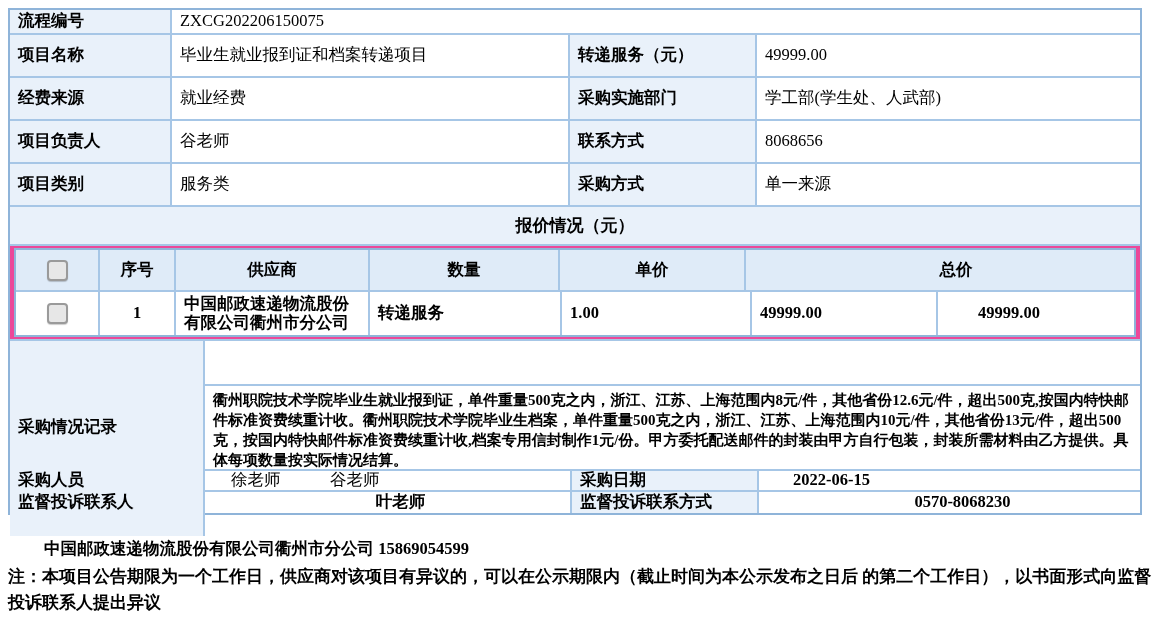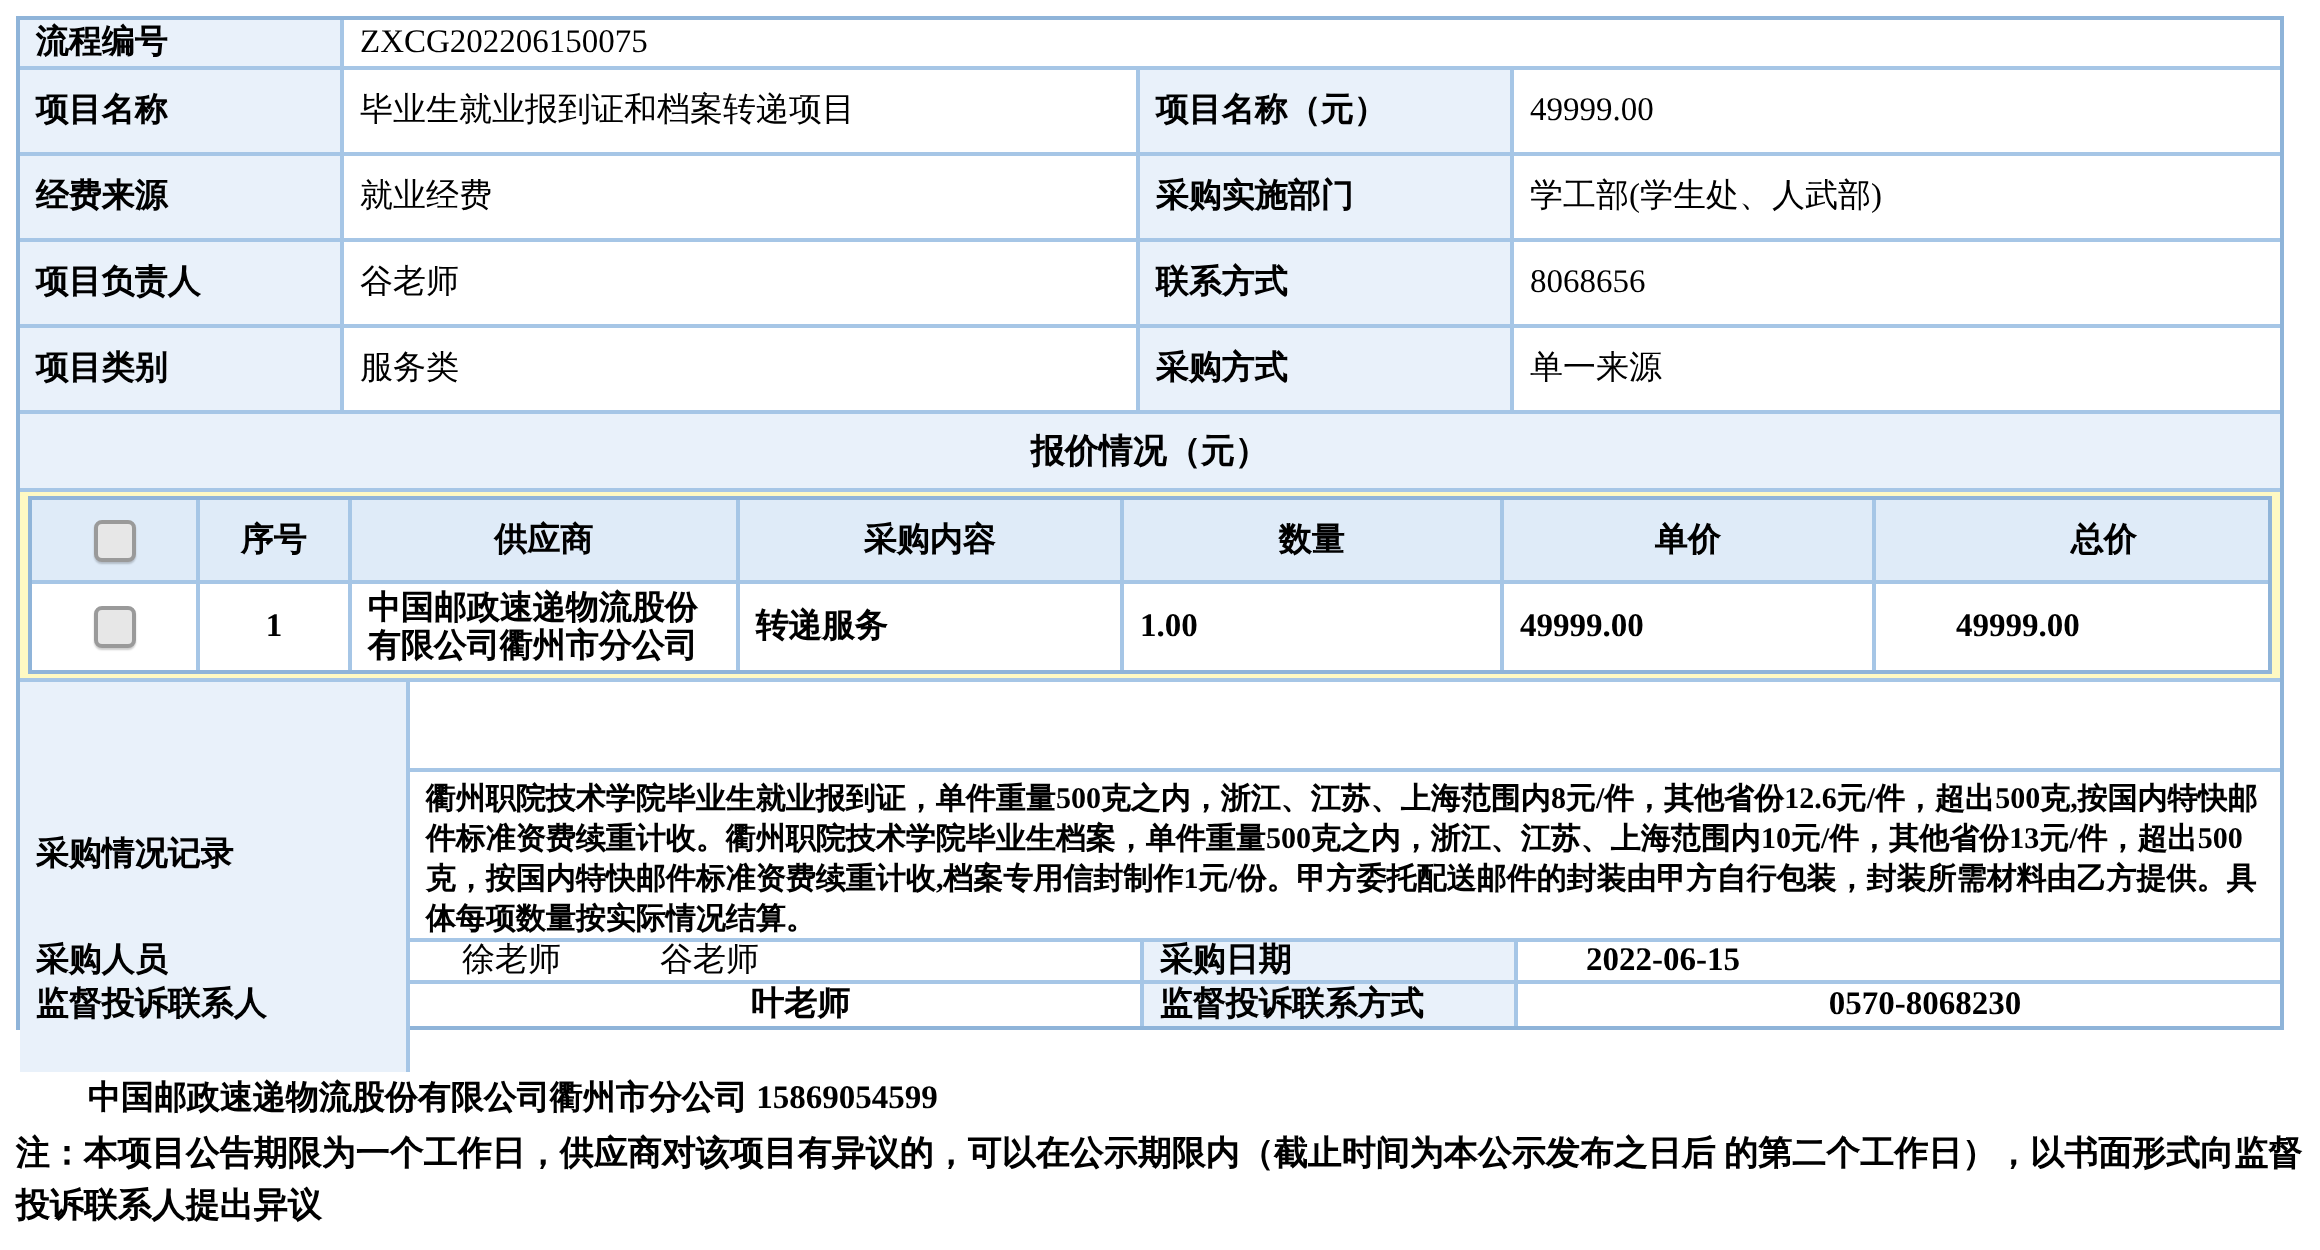--- a/index.html
+++ b/index.html
@@ -14,21 +14,21 @@
   .val{background:#fff;font-weight:normal;}
   .w-lbl1{width:162px;flex:0 0 162px;}
   .w-val1{width:398px;flex:0 0 398px;}
   .w-lbl2{width:187px;flex:0 0 187px;}
   .flex1{flex:1 1 auto;}
   .w-lblB{width:195px;flex:0 0 195px;}
   .w-valB{width:367px;flex:0 0 367px;}
   .h40{height:25px;} .h43{height:43px;} .h45{height:45px;flex-direction:column;} .h85{height:85px;} .h38{height:21px;}
   .title-row{height:37px;background:#E9F1FA;display:flex;align-items:center;justify-content:center;
     font-weight:bold;font-size:17px;border-bottom:2px solid #A6C6E6;}
-  .quote-wrap{padding:2px 4px;background:#fef9c3;border-bottom:2px solid #A6C6E6;}
+  .quote-wrap{padding:2px 4px;background:#ec4899;border-bottom:2px solid #A6C6E6;}
   .qtable{border:2px solid #8FB4D9;box-sizing:border-box;}
   .qrow{display:flex;box-sizing:border-box;}
   .qhead{height:42px;background:#DFEBF8;border-bottom:2px solid #A6C6E6;font-weight:bold;}
   .qdata{height:43px;background:#fff;font-weight:bold;}
   .qcell{display:flex;align-items:center;box-sizing:border-box;border-right:2px solid #A6C6E6;
     padding:2px 8px;font-size:16.5px;line-height:1.15;}
   .qcell:last-child{border-right:none;padding-left:40px;}
   .w-cb{width:84px;flex:0 0 84px;justify-content:center;}
   .w-seq{width:76px;flex:0 0 76px;justify-content:center;}
   .w-sup{width:194px;flex:0 0 194px;}
@@ -49,21 +49,21 @@
 <div class="doc">
 
   <div class="row h40">
     <div class="cell lbl w-lbl1">流程编号</div>
     <div class="cell val flex1">ZXCG202206150075</div>
   </div>
 
   <div class="row h43">
     <div class="cell lbl w-lbl1">项目名称</div>
     <div class="cell val w-val1">毕业生就业报到证和档案转递项目</div>
-    <div class="cell lbl w-lbl2">项目名称（元）</div>
+    <div class="cell lbl w-lbl2">转递服务（元）</div>
     <div class="cell val flex1">49999.00</div>
   </div>
 
   <div class="row h43">
     <div class="cell lbl w-lbl1">经费来源</div>
     <div class="cell val w-val1">就业经费</div>
     <div class="cell lbl w-lbl2">采购实施部门</div>
     <div class="cell val flex1">学工部(学生处、人武部)</div>
   </div>
 
@@ -84,21 +84,20 @@
   <div class="title-row">报价情况（元）</div>
 
   <div class="quote-wrap">
     <div class="qtable">
       <div class="qrow qhead">
         <div class="qcell w-cb">
           <div class="checkbox"></div>
         </div>
         <div class="qcell w-seq">序号</div>
         <div class="qcell w-sup center">供应商</div>
-        <div class="qcell w-con center">采购内容</div>
         <div class="qcell w-qty center">数量</div>
         <div class="qcell w-prc center">单价</div>
         <div class="qcell flex1 center">总价</div>
       </div>
       <div class="qrow qdata">
         <div class="qcell w-cb">
           <div class="checkbox"></div>
         </div>
         <div class="qcell w-seq">1</div>
         <div class="qcell w-sup">中国邮政速递物流股份有限公司衢州市分公司</div>

